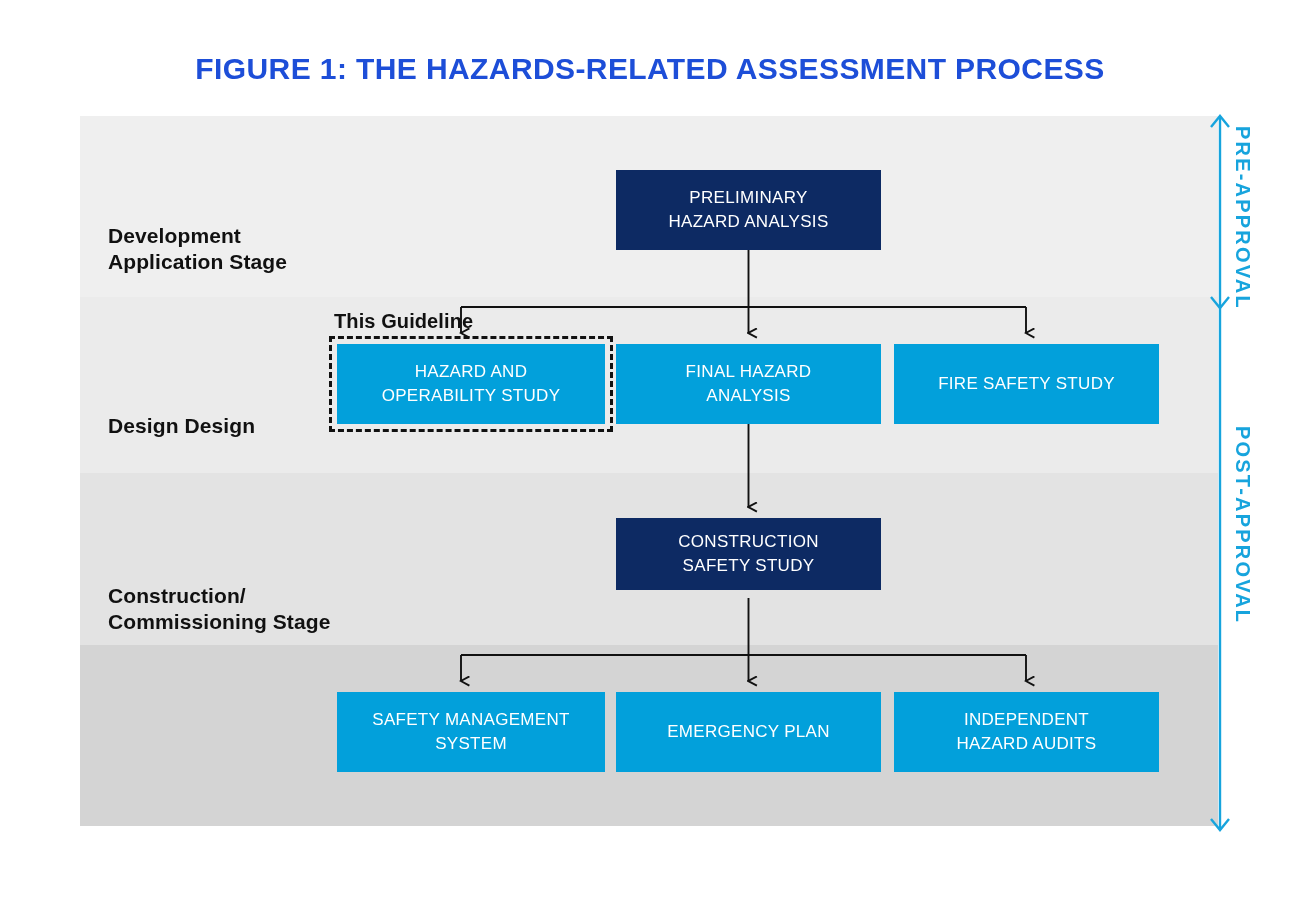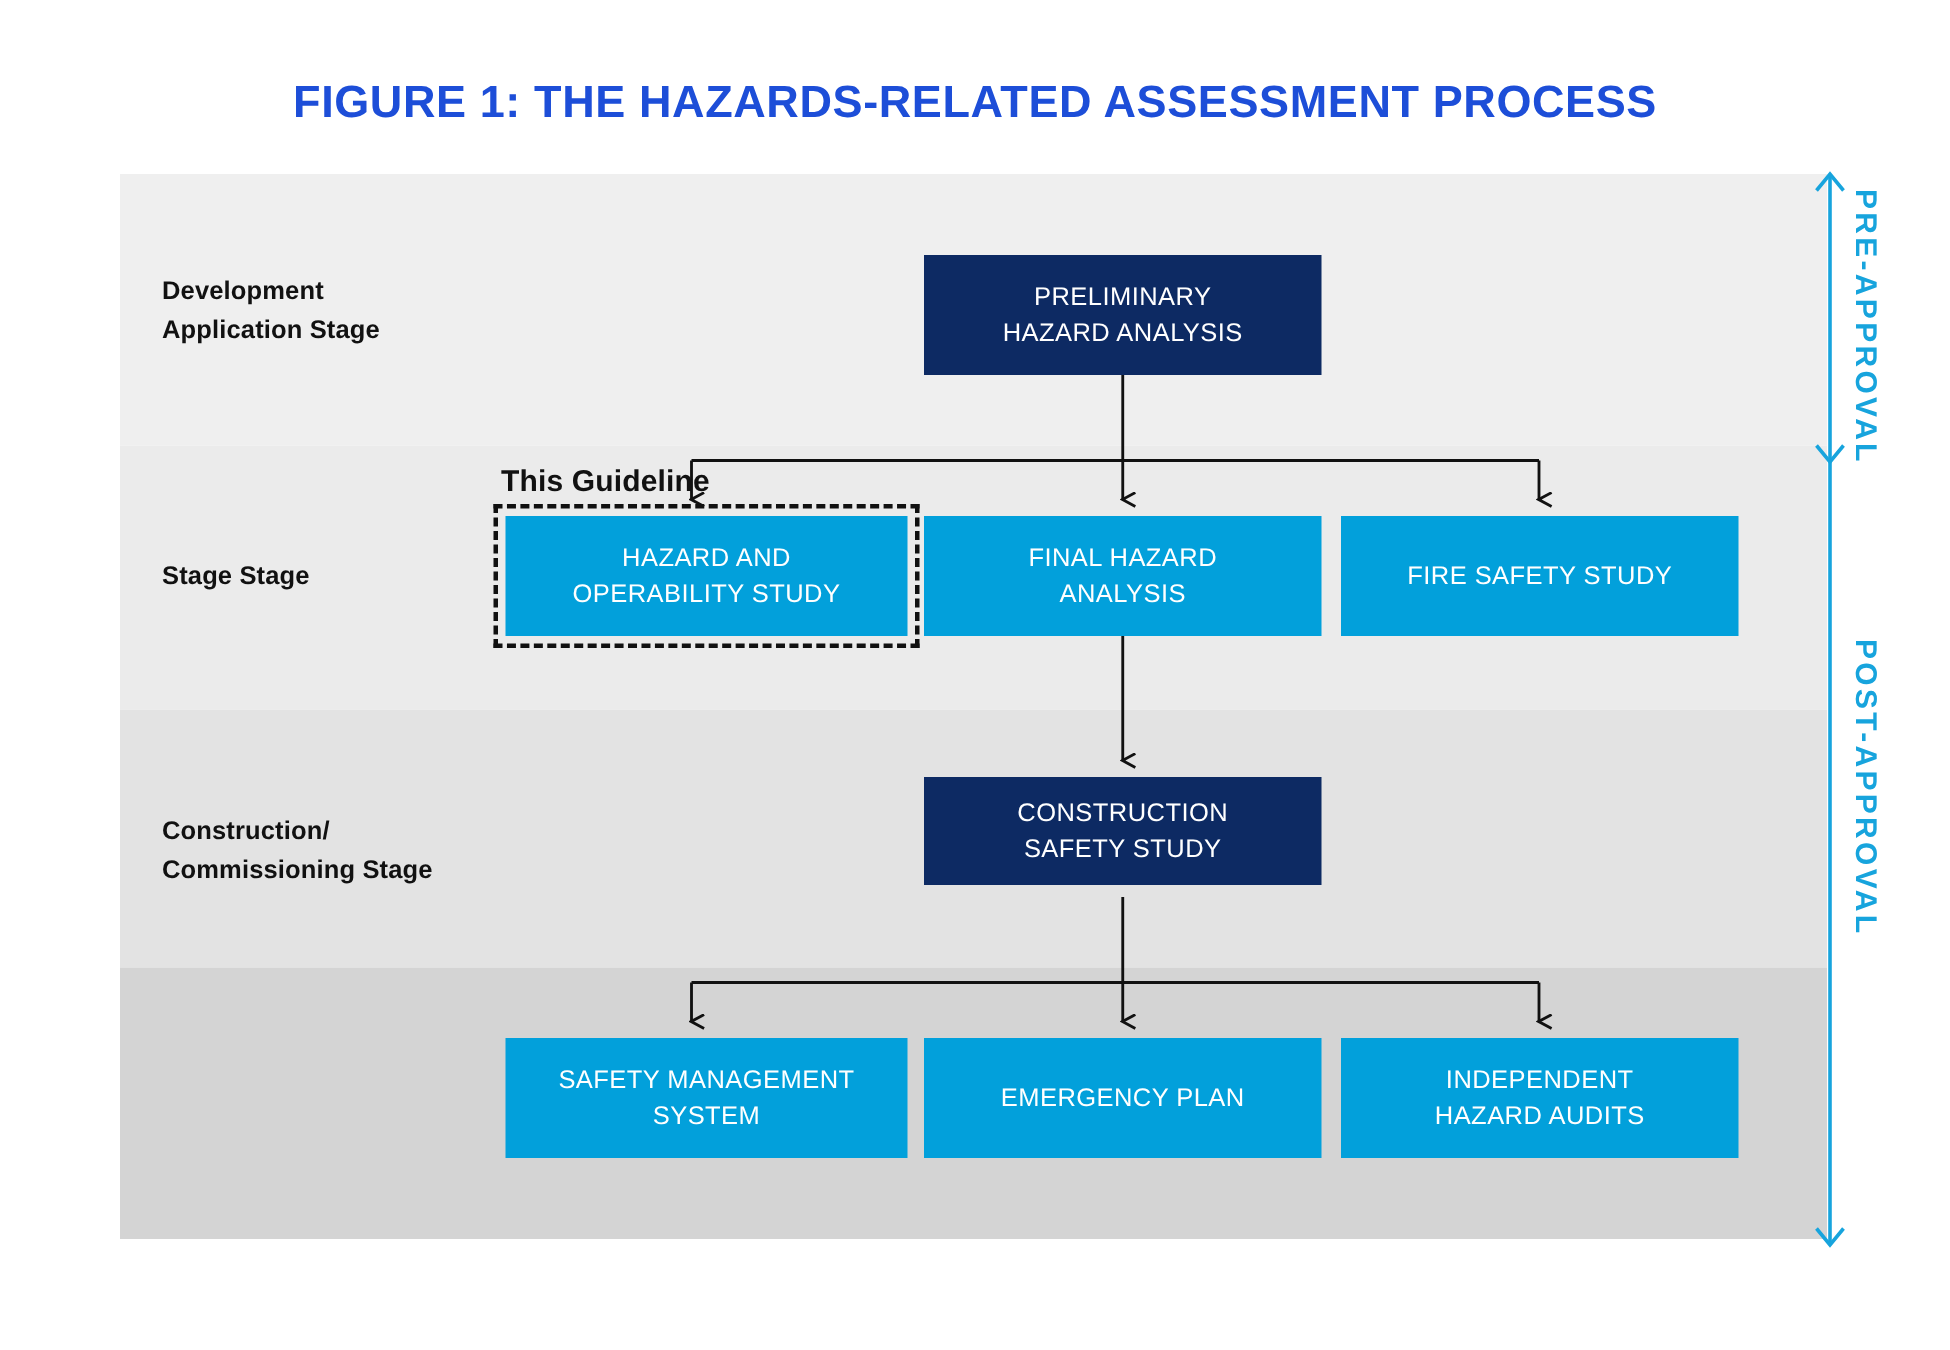--- a/index.html
+++ b/index.html
@@ -22,22 +22,22 @@
   
   .panel{position:absolute;left:80px;top:116px;width:1138px;height:710px;}
   .band{position:absolute;left:0;width:1138px;}
   .band.b1{top:0px;height:181px;background:#efefef;}
   .band.b2{top:181px;height:176px;background:#ebebeb;}
   .band.b3{top:357px;height:172px;background:#e3e3e3;}
   .band.b4{top:529px;height:181px;background:#d4d4d4;}
 
   .stage-label{
     position:absolute;left:28px;
-    color:#111111;font-size:17px;font-weight:700;line-height:26px;
-    letter-spacing:.1px;white-space:pre-line;
+    color:#111111;font-size:21px;font-weight:700;line-height:26px;
+    letter-spacing:.1px;white-space:pre-line;margin-top:42px;
   }
   .stage-label.s1{top:65px;}
   .stage-label.s2{top:255px;}
   .stage-label.s3{top:425px;}
   .stage-label.s4{top:596px;}
 
   
   .box{
     position:absolute;
     display:flex;align-items:center;justify-content:center;text-align:center;
@@ -91,21 +91,21 @@
 
   <div class="panel">
 
     <div class="band b1"></div>
     <div class="band b2"></div>
     <div class="band b3"></div>
     <div class="band b4"></div>
 
     <div class="stage-label s1">Development
 Application Stage</div>
-    <div class="stage-label s2">Stage Stage</div>
+    <div class="stage-label s2">Design Design</div>
     <div class="stage-label s3">Construction/
 Commissioning Stage</div>
 
     <svg class="conn" viewBox="0 0 1138 710">
       <defs>
         <marker id="ah" markerWidth="11" markerHeight="11" refX="5" refY="9" orient="auto" markerUnits="userSpaceOnUse">
           <path d="M0.4,0.6 L5,9.2 L9.6,0.6" fill="none" stroke="#111111" stroke-width="1.9"></path>
         </marker>
       </defs>
       <g stroke="#111111" stroke-width="1.9" fill="none">

